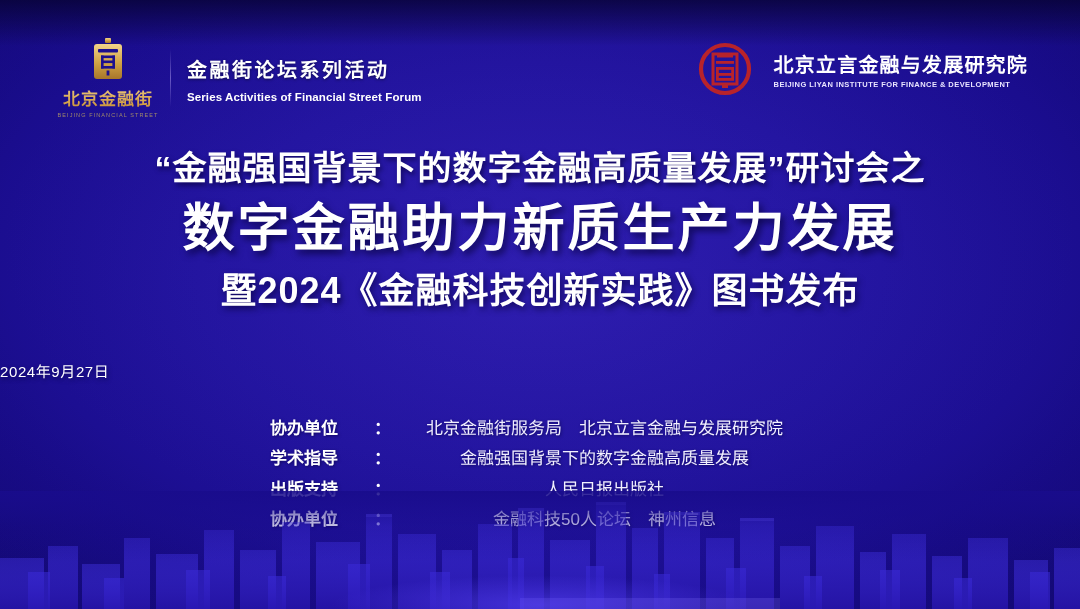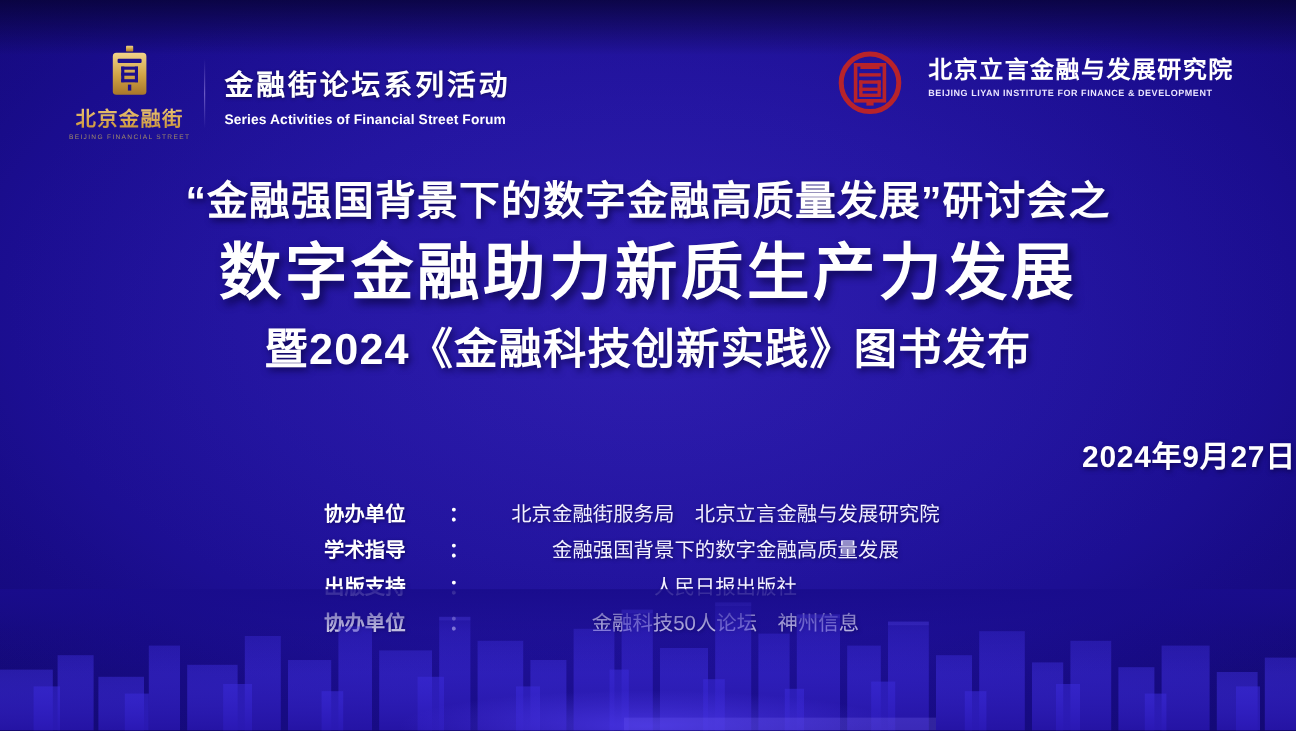--- a/index.html
+++ b/index.html
@@ -105,40 +105,40 @@
   }
   .bfs-divider {
     width: 1px;
     height: 58px;
     background: linear-gradient(to bottom, rgba(255,255,255,0), rgba(200,180,255,0.45), rgba(255,255,255,0));
     margin: 0 4px;
   }
   .ff-cn {
     font-family: "Liberation Serif", "DejaVu Serif", serif;
     font-weight: bold;
-    font-size: 24px;
+    font-size: 20px;
     letter-spacing: 2.5px;
     color: #ffffff;
     text-shadow: 0 1px 3px rgba(0,0,0,0.45);
     white-space: nowrap;
   }
   .ff-en {
     margin-top: 8px;
     font-size: 11.5px;
     font-weight: bold;
     letter-spacing: 0.1px;
     color: #ffffff;
     white-space: nowrap;
   }
 
   .logo-right {
     position: absolute;
     right: 52px; top: 6px;
     display: flex;
-    align-items: flex-start;
+    align-items: center;
     gap: 22px;
   }
   .liyan-seal { width: 54px; height: 54px; display: block; flex: 0 0 auto; }
   .ly-cn {
     font-family: "Liberation Serif", "DejaVu Serif", serif;
     font-weight: bold;
     font-size: 20px;
     letter-spacing: 1.2px;
     color: #ffffff;
     white-space: nowrap;
@@ -187,23 +187,23 @@
     letter-spacing: 1px;
     color: #ffffff;
     line-height: 1.15;
     text-shadow: 2px 3px 6px rgba(8,2,60,0.75);
     white-space: nowrap;
   }
 
   .event-date {
     position: absolute;
     top: 360px; left: 0; right: 0;
-    text-align: right;
-    font-weight: bold;
-    font-size: 25px;
+    text-align: left;
+    font-weight: normal;
+    font-size: 15px;
     letter-spacing: 0.6px;
     color: #ffffff;
     text-shadow: 1px 2px 4px rgba(8,2,60,0.7);
   }
 
   
   .credits {
     position: absolute;
     top: 418px; left: 0; right: 0;
     display: flex;

